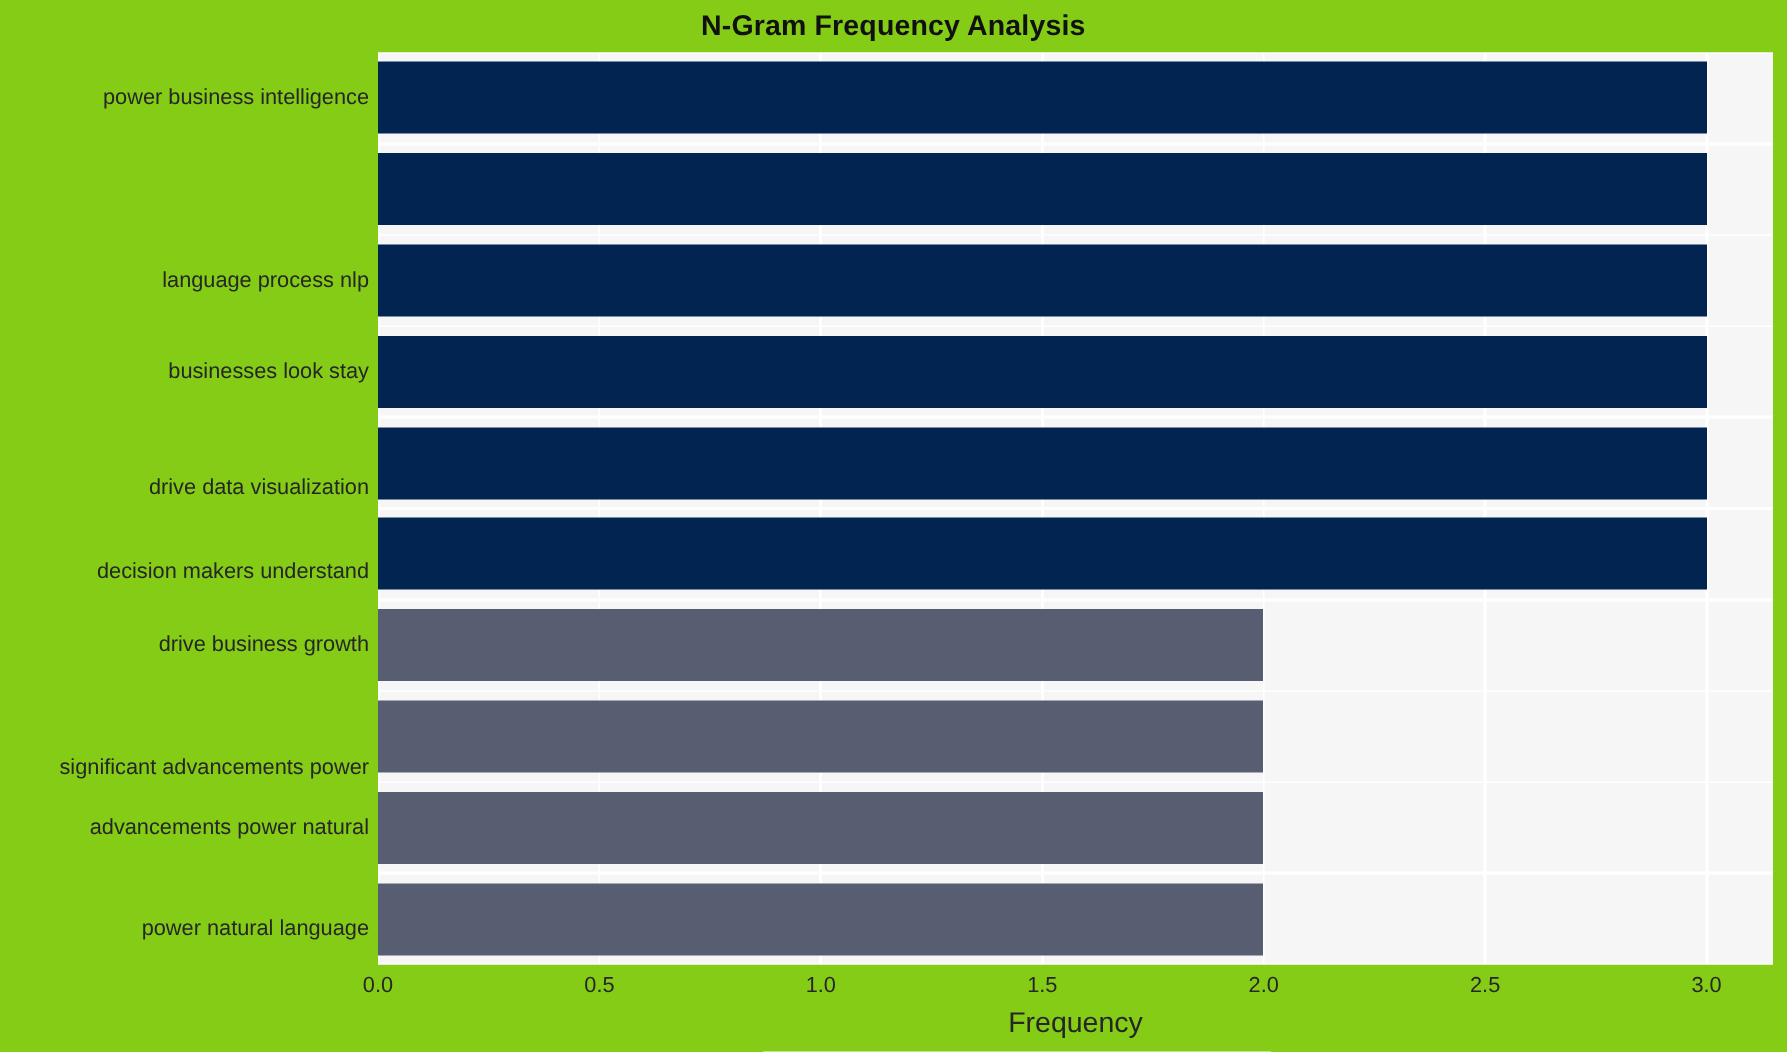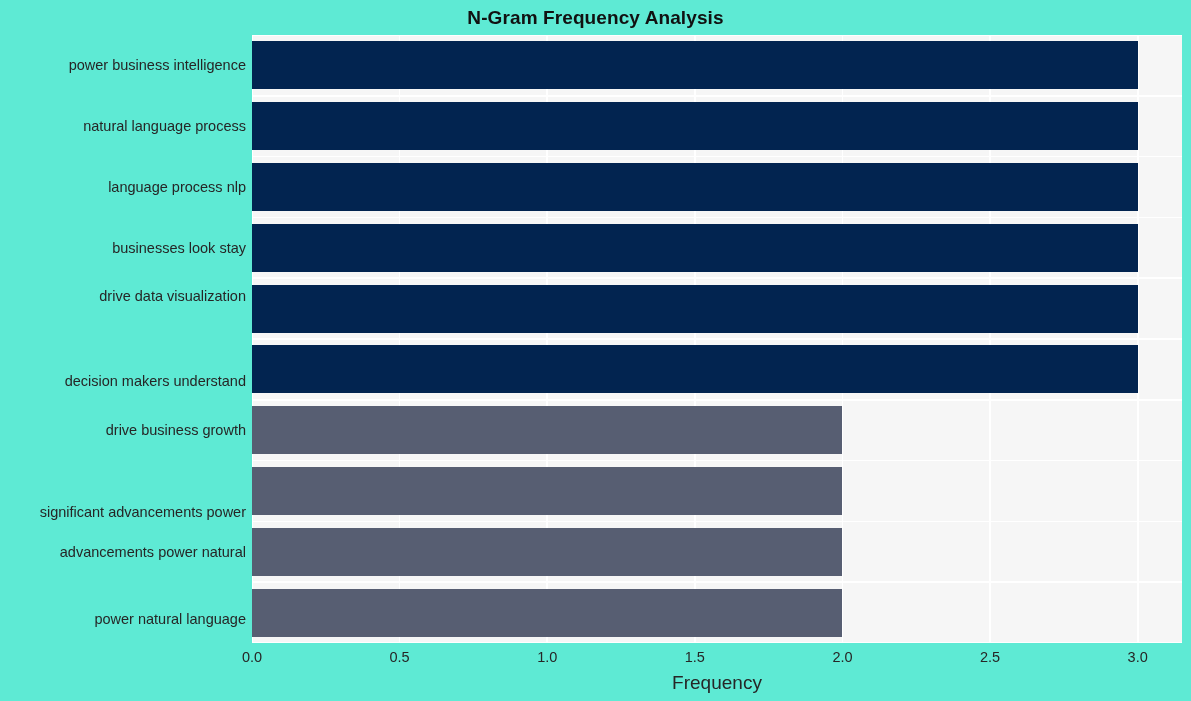--- a/index.html
+++ b/index.html
@@ -118,30 +118,29 @@
     text-align: center;
     font-size: 19px;
     color: #262626;
     line-height: 18px;
     white-space: nowrap;
   }
 </style>
 </head>
 <body>
 
-<div id="figure" style="background: #5eead4;">
+<div id="figure" style="background: #84cc16;">
 
   <div id="chart-title" style="color: rgb(17, 17, 17);">N-Gram Frequency Analysis</div>
 
   <div id="y-axis">
       <div class="ytick" style="top: 21.4px; color: rgb(38, 38, 38);">power business intelligence</div>
-      <div class="ytick" style="top: 82.2px; color: rgb(38, 38, 38);">natural language process</div>
       <div class="ytick" style="top: 143px; color: rgb(38, 38, 38);">language process nlp</div>
       <div class="ytick" style="top: 203.8px; color: rgb(38, 38, 38);">businesses look stay</div>
-      <div class="ytick" style="top: 252px; color: rgb(38, 38, 38);">drive data visualization</div>
+      <div class="ytick" style="top: 281px; color: rgb(38, 38, 38);">drive data visualization</div>
       <div class="ytick" style="top: 325.4px; color: rgb(38, 38, 38); margin-top: 12px;">decision makers understand</div>
       <div class="ytick" style="top: 386.2px; color: rgb(38, 38, 38);">drive business growth</div>
       <div class="ytick" style="top: 468px; color: rgb(38, 38, 38);">significant advancements power</div>
       <div class="ytick" style="top: 507.8px; color: rgb(38, 38, 38);">advancements power natural</div>
       <div class="ytick" style="top: 575px; color: rgb(38, 38, 38);">power natural language</div>
     </div>
 
   <div id="plot-area" style="background: rgb(246, 246, 246);">
     <div id="gridlines-v">
         <div class="gridline-v" style="left: -0.8px; background: rgb(255, 255, 255);"></div>

